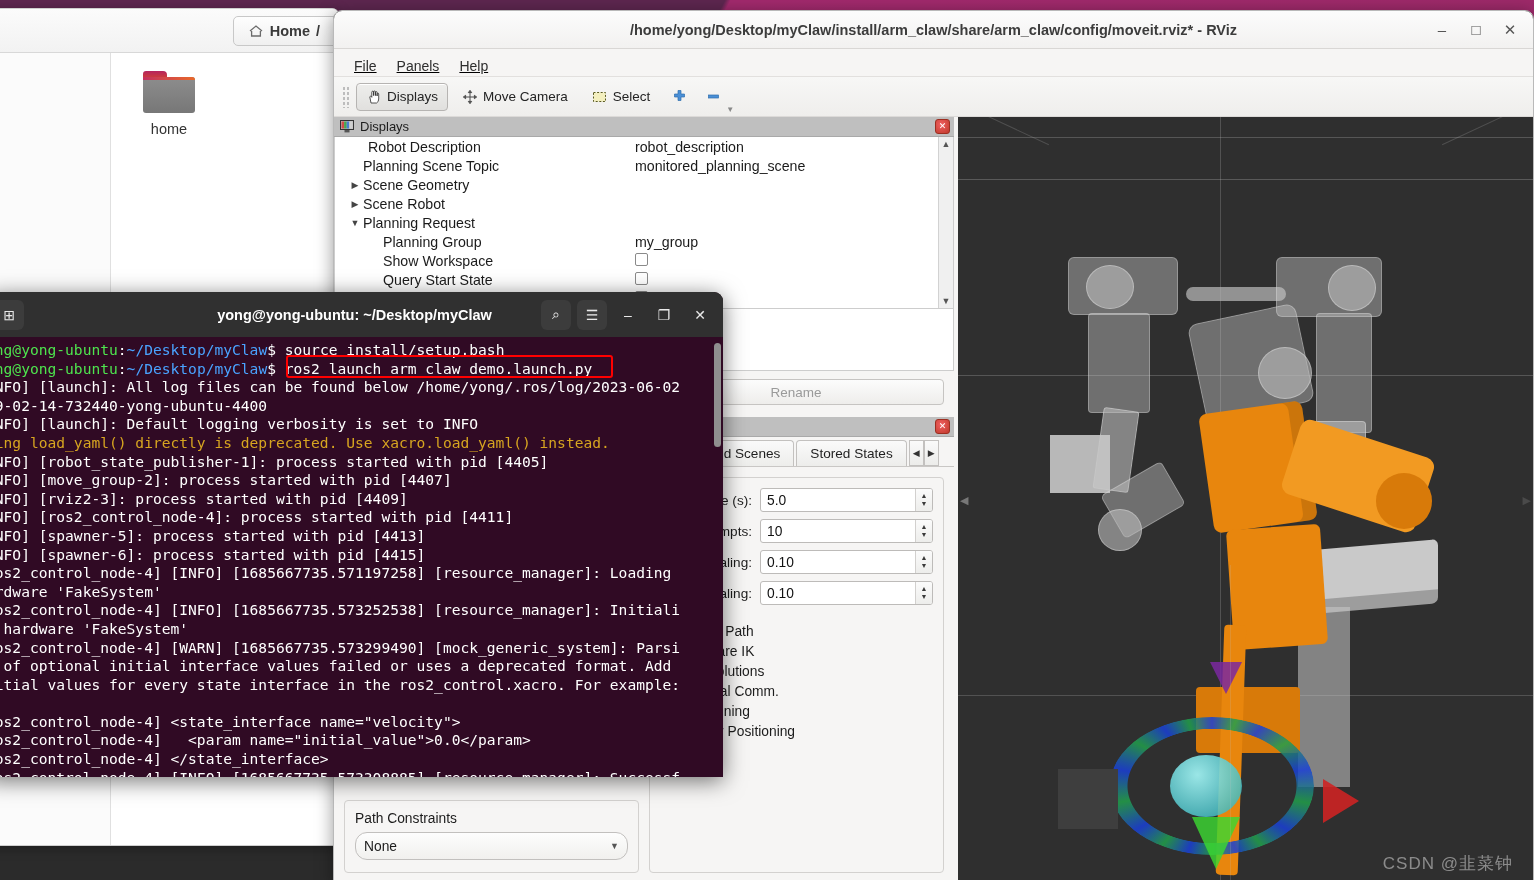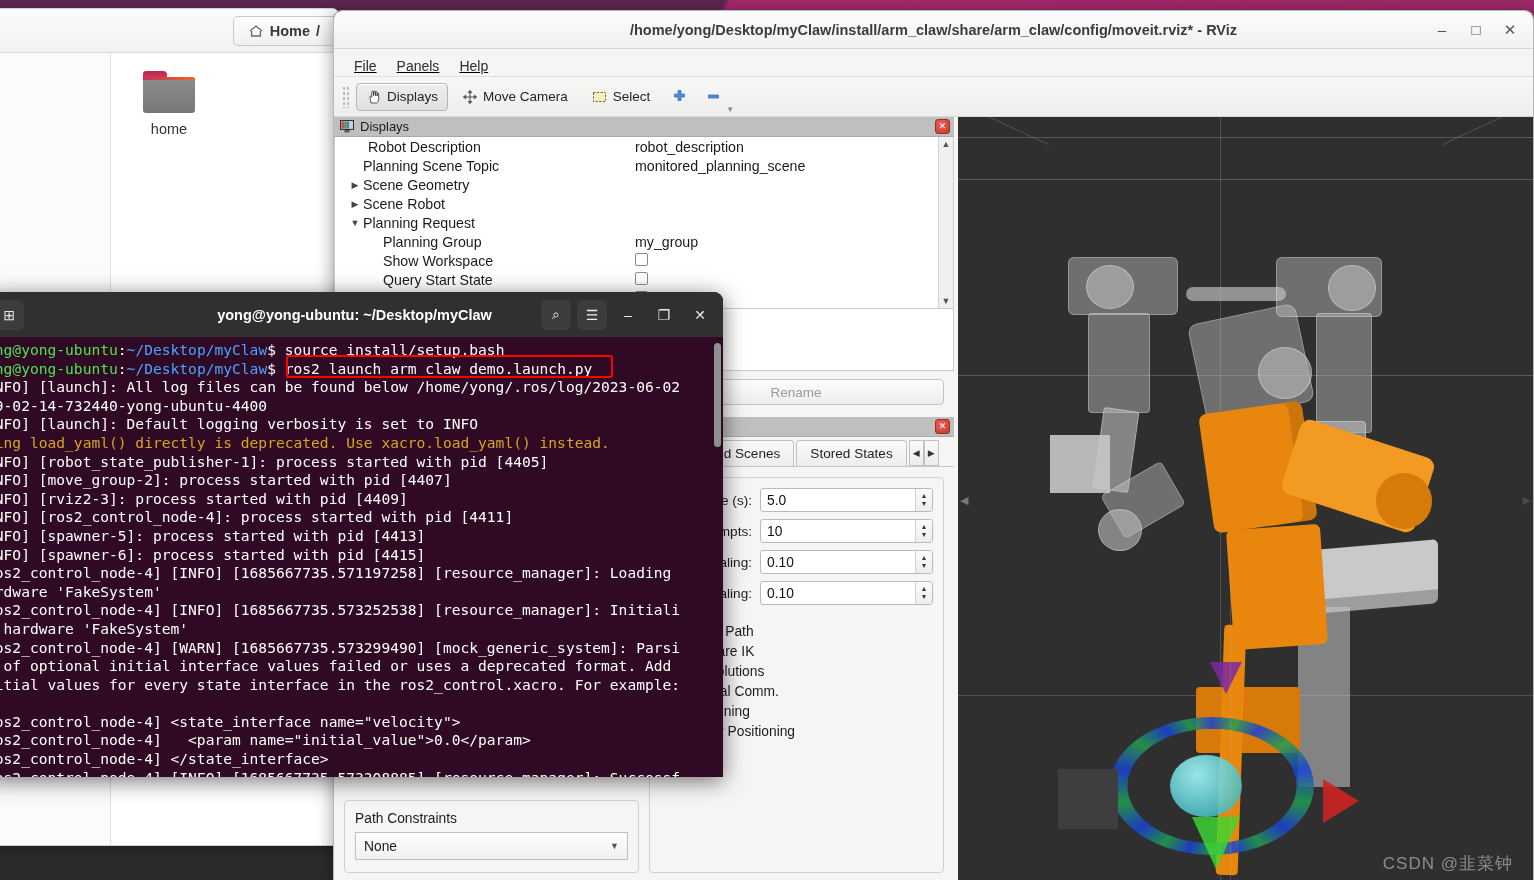--- a/index.html
+++ b/index.html
@@ -222,21 +222,21 @@
   }
   .spin .arrows {
     width: 17px; border-left:1px solid #d2d0ce;
     background: linear-gradient(#fbfbfb,#ededeb);
     display:flex; flex-direction:column; align-items:center; justify-content:center;
     font-size: 7px; color:#3a3a3a; line-height: 8px;
   }
   .chk-row { display:flex; align-items:center; gap: 7px; margin-bottom: 5px; font-size: 13.8px; color:#1c1c1c;}
   .sel-label { font-size: 13.8px; color:#1c1c1c; margin-bottom: 6px; }
   .combo {
-    height: 28px; border:1px solid #c2c0be; border-radius:0;
+    height: 28px; border:1px solid #c2c0be; border-radius:12px;
     background: linear-gradient(#fdfdfd,#f1f0ee);
     display:flex; align-items:center; padding: 0 8px;
     font-size: 13.8px; color:#1c1c1c;
   }
   .combo .caret { margin-left:auto; font-size: 9px; color:#555; }
 
   
   .view3d {
     flex:1; margin: 0; position: relative; background: #2f2f2f;
     border-left: 4px solid #f6f5f4;

